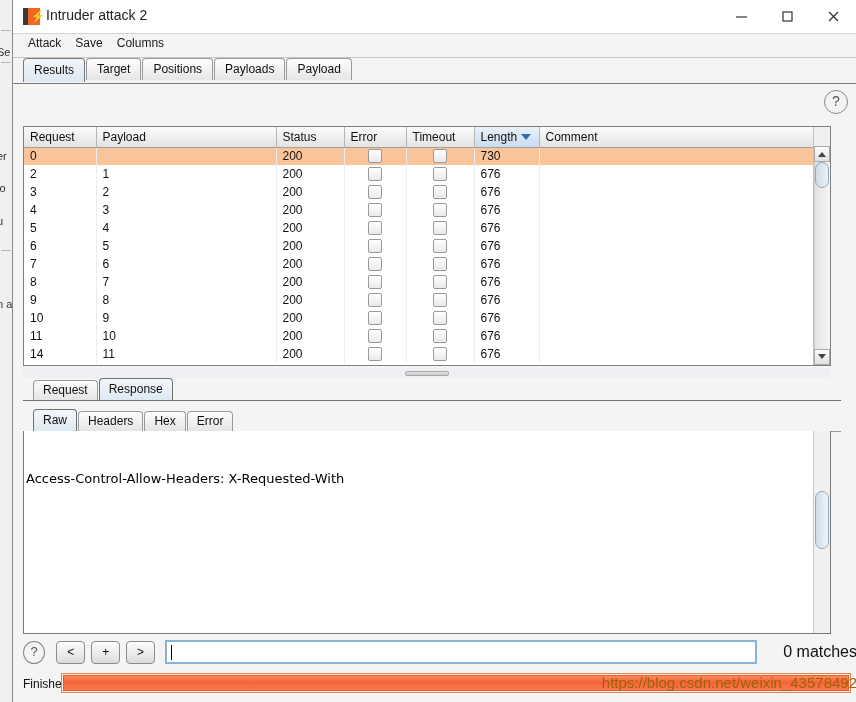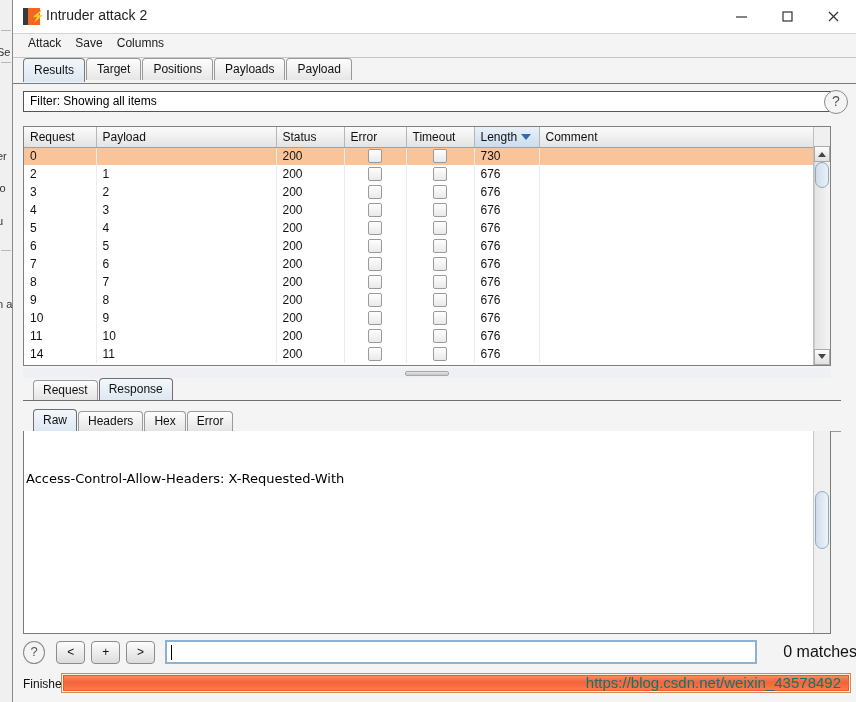--- a/index.html
+++ b/index.html
@@ -460,23 +460,23 @@
     padding: 1px;
   }
   .progress .fill {
     width: 100%; height: 100%;
     background: linear-gradient(to bottom, #fb8a5a 0%, #f4633a 45%, #fa7a4e 100%);
     border: 1px solid #f05a28;
     box-sizing: border-box;
   }
   .watermark {
     position: absolute;
-    right: 16px; top: 4px;
+    right: 0; top: 4px;
     font-size: 15px;
-    color: #0f766e;
+    color: #a16207;
     white-space: nowrap;
     pointer-events: none;
   }
 </style>
 </head>
 <body>
 
 <div class="bg-window">
   <div class="bg-line" style="top:30px;"></div>
   <div class="bg-line" style="top:62px;"></div>
@@ -525,21 +525,20 @@
 
   <div class="tabstrip">
     <div class="tab active">Results</div>
     <div class="tab">Target</div>
     <div class="tab">Positions</div>
     <div class="tab">Payloads</div>
     <div class="tab">Payload</div>
   </div>
 
   <div class="filterwrap">
-    <div class="filterbar">Filter:  Showing all items</div>
     <div class="helpq">?</div>
   </div>
 
   <div class="tablewrap">
     <table class="results">
       <thead>
         <tr>
           <th class="c-req">Request</th>
           <th class="c-pay">Payload</th>
           <th class="c-sta">Status</th>

